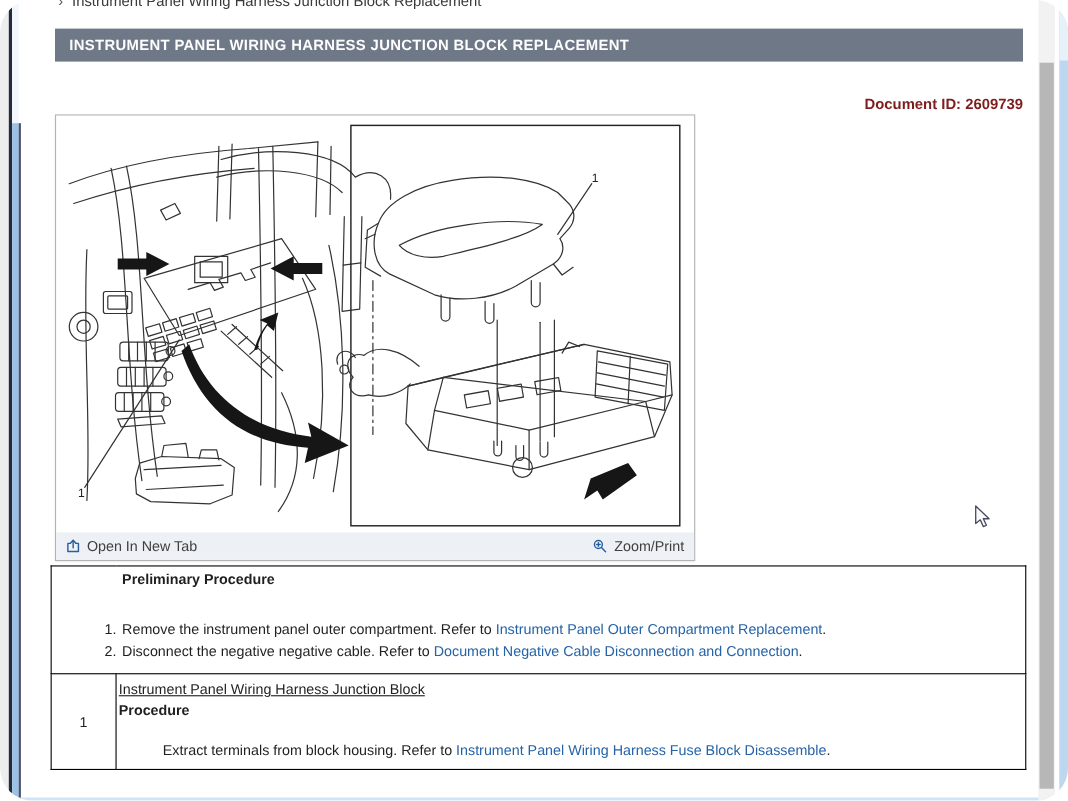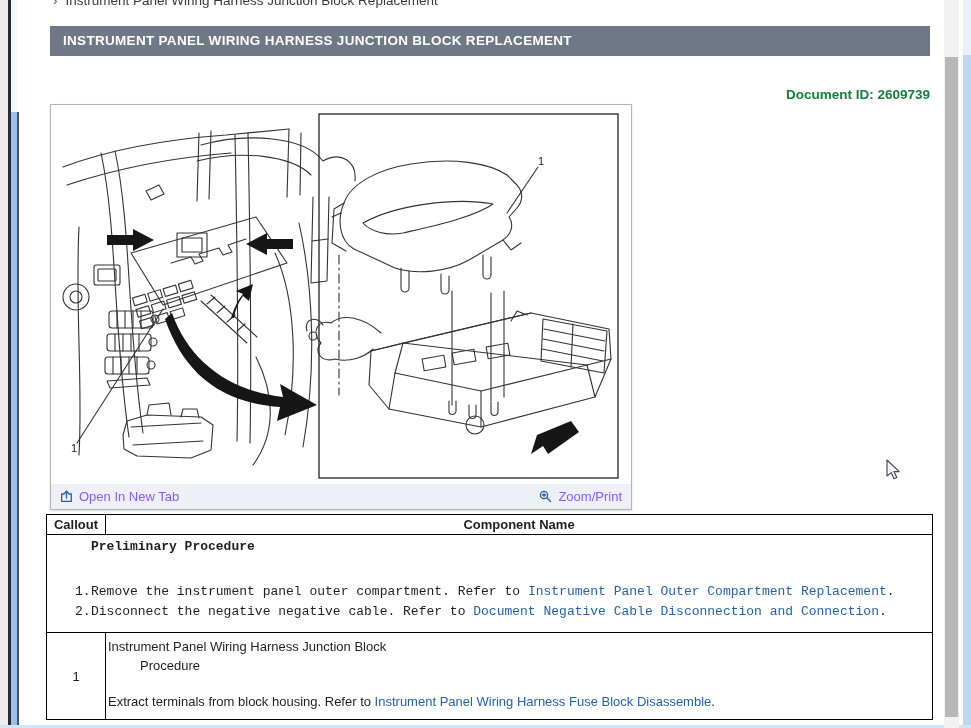--- a/index.html
+++ b/index.html
@@ -1,17 +1,17 @@
 <!DOCTYPE html>
 <html><head>
 <meta charset="utf-8">
 <style>
   html,body{margin:0;padding:0;background:#fff;}
   .screen{position:relative;width:971px;height:728px;overflow:hidden;background:#ffffff;
-          font-family:"Liberation Sans",sans-serif;color:#1f1f1f;}
+          font-family:"Liberation Sans",sans-serif;color:#1f1f1f;border-radius:30px;}
 
   
   .edge{position:absolute;top:0;height:728px;}
   .left-gray{left:0;width:8px;background:#ededed;}
   .left-dark{left:8px;width:3px;background:#232d3a;}
   .left-blue{left:11px;width:6px;background:#9cc1e6;top:112px;height:616px;}
   .left-blue-top{left:11px;width:6px;background:#f3f7fb;top:0;height:112px;}
   .left-dark2{left:17px;width:2px;background:#46546a;top:112px;height:616px;}
   .right-white{left:959px;width:4px;background:#ffffff;}
   .right-blue{left:963px;width:8px;background:#bcd8f1;}
@@ -26,49 +26,49 @@
   .breadcrumb{position:absolute;left:53px;top:-7px;font-size:13.5px;color:#3a3a3a;white-space:nowrap;}
   .breadcrumb .chev{margin-right:8px;color:#555;}
 
   
   .title-bar{position:absolute;left:50px;top:26px;width:880px;height:30px;background:#6f7887;
              color:#fdfdfd;font-weight:bold;font-size:13.5px;letter-spacing:.3px;
              line-height:30px;padding-left:13px;box-sizing:border-box;}
 
   
   .doc-id{position:absolute;left:50px;top:87px;width:880px;text-align:right;
-          font-size:13.5px;font-weight:bold;color:#15803d;}
+          font-size:13.5px;font-weight:bold;color:#7f1d1d;}
 
   
   .figure-panel{position:absolute;left:50px;top:104px;width:582px;height:406px;background:#fff;
                 border:1px solid #b3b3b3;box-sizing:border-box;box-shadow:0 1px 2px rgba(0,0,0,.15);}
   .illustration{position:absolute;left:0;top:0;width:580px;height:379px;}
   .figure-toolbar{position:absolute;left:0;right:0;bottom:0;height:25px;background:#edf0f4;
                   display:flex;justify-content:space-between;align-items:center;
                   padding:0 9px;box-sizing:border-box;font-size:13px;}
-  .fig-link{display:flex;align-items:center;gap:6px;color:#8b5cf6;cursor:pointer;text-decoration:none;}
+  .fig-link{display:flex;align-items:center;gap:6px;color:#404040;cursor:pointer;text-decoration:none;}
   .fig-link svg{display:block;}
 
   
   .callout-table{position:absolute;left:46px;top:514px;width:887px;border-collapse:collapse;
                  background:#fff;font-size:13px;color:#1f1f1f;table-layout:fixed;}
   .callout-table th,.callout-table td{border:1px solid #000;}
   .callout-table th{height:19px;font-size:13px;font-weight:bold;text-align:center;padding:0;}
   .col-callout{width:59px;}
-  .prelim-cell{padding:5px 8px 10px 44px;vertical-align:top;font-family:Liberation Mono, monospace;}
+  .prelim-cell{padding:5px 8px 10px 64px;vertical-align:top;}
   .prelim-title{font-weight:bold;line-height:14px;}
   .steps{margin-top:28px;}
   .step{line-height:20px;margin-left:-16px;}
   .step-num{display:inline-block;width:16px;}
   .callout-cell{text-align:center;vertical-align:middle;font-size:13px;}
   .component-cell{padding:4px 8px 8px 2px;vertical-align:top;}
-  .comp-line{line-height:19px;}
-  .proc-line{line-height:19px;font-weight:normal;margin-left:32px;}
+  .comp-line{line-height:19px;text-decoration:underline;}
+  .proc-line{line-height:19px;font-weight:bold;}
   .spacer{height:17px;}
-  .step-line{line-height:19px;}
+  .step-line{line-height:19px;margin-left:40px;}
   .tlink{color:#2563a8;cursor:pointer;}
 
   
   .cursor{position:absolute;left:886px;top:459px;pointer-events:none;}
 </style>
 </head>
 <body>
 
 <div class="screen">
 
@@ -244,24 +244,20 @@
       </a>
     </div>
   </div>
 
   <table class="callout-table">
     <colgroup>
         <col class="col-callout">
         <col>
       </colgroup>
     <tbody>
-        <tr>
-      <th>Callout</th>
-      <th>Component Name</th>
-    </tr>
     <tr>
       <td class="prelim-cell" colspan="2">
         <div class="prelim-title">Preliminary Procedure</div>
         <div class="steps">
           <div class="step">
             <span class="step-num">1.</span><span>Remove the instrument panel outer compartment. Refer to </span><span class="tlink">Instrument Panel Outer Compartment Replacement</span><span>.</span>
           </div>
           <div class="step">
             <span class="step-num">2.</span><span>Disconnect the negative negative cable. Refer to </span><span class="tlink">Document Negative Cable Disconnection and Connection</span><span>.</span>
           </div>

